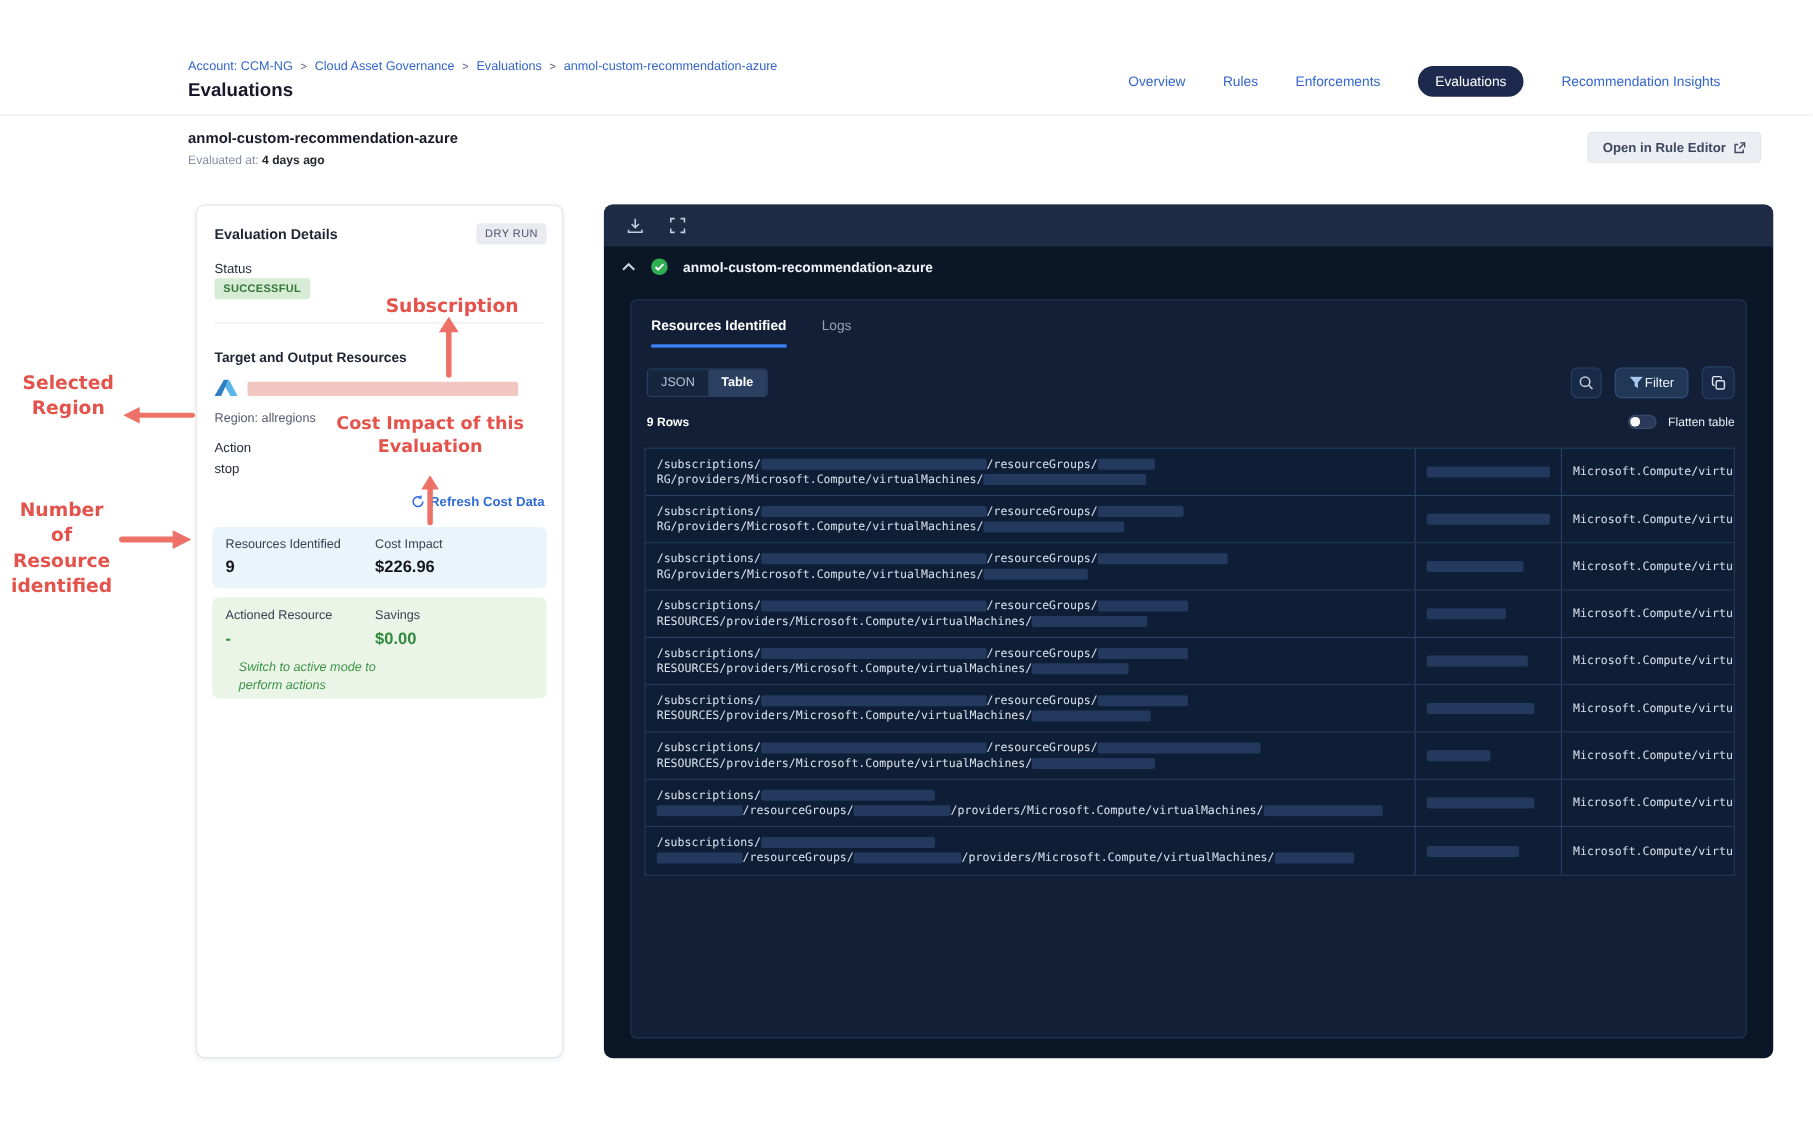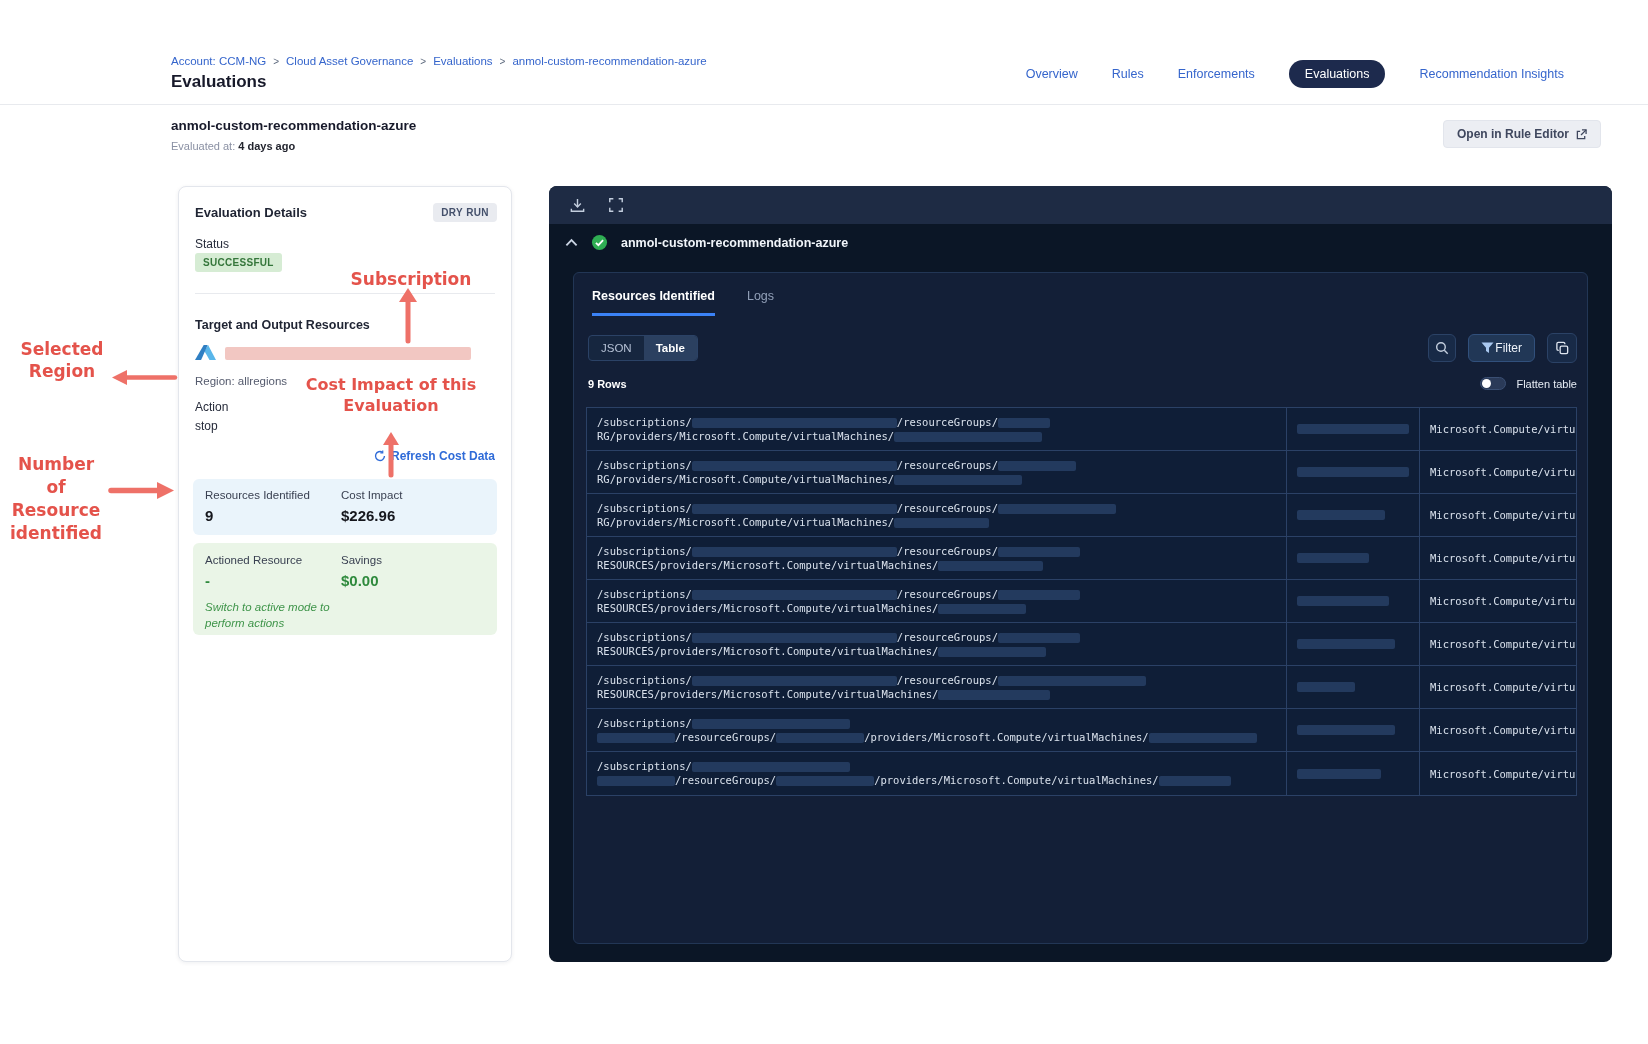--- a/index.html
+++ b/index.html
@@ -19,21 +19,21 @@
   
   .sub-title { position:absolute; left:171px; top:118px; font-size:13.5px; font-weight:bold; color:#17192a; }
   .sub-eval { position:absolute; left:171px; top:140px; font-size:11px; color:#8a90a3; }
   .sub-eval b { color:#23252f; }
   .rule-editor-btn { position:absolute; left:1443px; top:120px; height:28px; padding:0 13px; background:#eceef3; border:1px solid #e2e5ec; border-radius:4px; display:flex; align-items:center; gap:7px; font-size:12px; font-weight:bold; color:#3f475e; cursor:pointer; }
 
   
   .card { position:absolute; left:178px; top:186px; width:334px; height:776px; background:#fff; border:1px solid #e3e6ec; border-radius:8px; box-shadow:0 1px 4px rgba(20,30,60,.07); font-size:12px; color:#262b3a; }
   .card-head { position:absolute; left:16px; right:14px; top:16px; display:flex; justify-content:space-between; align-items:center; }
   .card-head .t { font-size:13px; font-weight:bold; color:#1f2433; }
-  .badge-dry { background:#e9ebf0; color:#44506b; font-size:10px; font-weight:bold; letter-spacing:.4px; padding:4px 8px; border-radius:4px; }
+  .badge-dry { background:#e9ebf0; color:#44506b; font-size:10px; font-weight:normal; letter-spacing:.4px; padding:4px 8px; border-radius:4px; }
   .lbl-status { position:absolute; left:16px; top:50px; }
   .badge-success { position:absolute; left:16px; top:66px; background:#d6ecd4; color:#35763b; font-size:10px; font-weight:bold; letter-spacing:.3px; padding:4px 8px; border-radius:3px; }
   .card-divider { position:absolute; left:16px; right:16px; top:106px; height:1px; background:#e8eaee; }
   .lbl-target { position:absolute; left:16px; top:131px; font-weight:bold; font-size:12.5px; color:#1f2433; }
   .azure-row { position:absolute; left:16px; top:158px; display:flex; align-items:center; gap:9px; }
   .redact-pink { background:#f2c7c2; border-radius:2px; height:13px; display:inline-block; }
   .lbl-region { position:absolute; left:16px; top:188px; font-size:11.5px; color:#555b6e; }
   .lbl-action { position:absolute; left:16px; top:213px; }
   .val-action { position:absolute; left:16px; top:232px; }
   .refresh-link { position:absolute; right:16px; top:262px; color:#2f6bd8; font-size:12px; font-weight:bold; display:flex; align-items:center; gap:5px; cursor:pointer; }
@@ -164,21 +164,21 @@
     </div>
     <div class="stat-box box-green">
       <div class="stat-col" style="left:12px; top:11px;">
         <div class="l">Actioned Resource</div>
         <div class="v v-green">-</div>
       </div>
       <div class="stat-col" style="left:148px; top:11px;">
         <div class="l">Savings</div>
         <div class="v v-green">$0.00</div>
       </div>
-      <div class="note-green" style="left:12px;">
+      <div class="note-green" style="left:24px;">
         <span>Switch to active mode to</span><br>
         <span>perform actions</span>
       </div>
     </div>
   </div>
 
   <div class="panel">
     <div class="panel-toolbar">
       <span class="icon-btn">
         <svg width="17" height="17" viewBox="0 0 18 18" fill="none" stroke="#c3cede" stroke-width="1.5">

